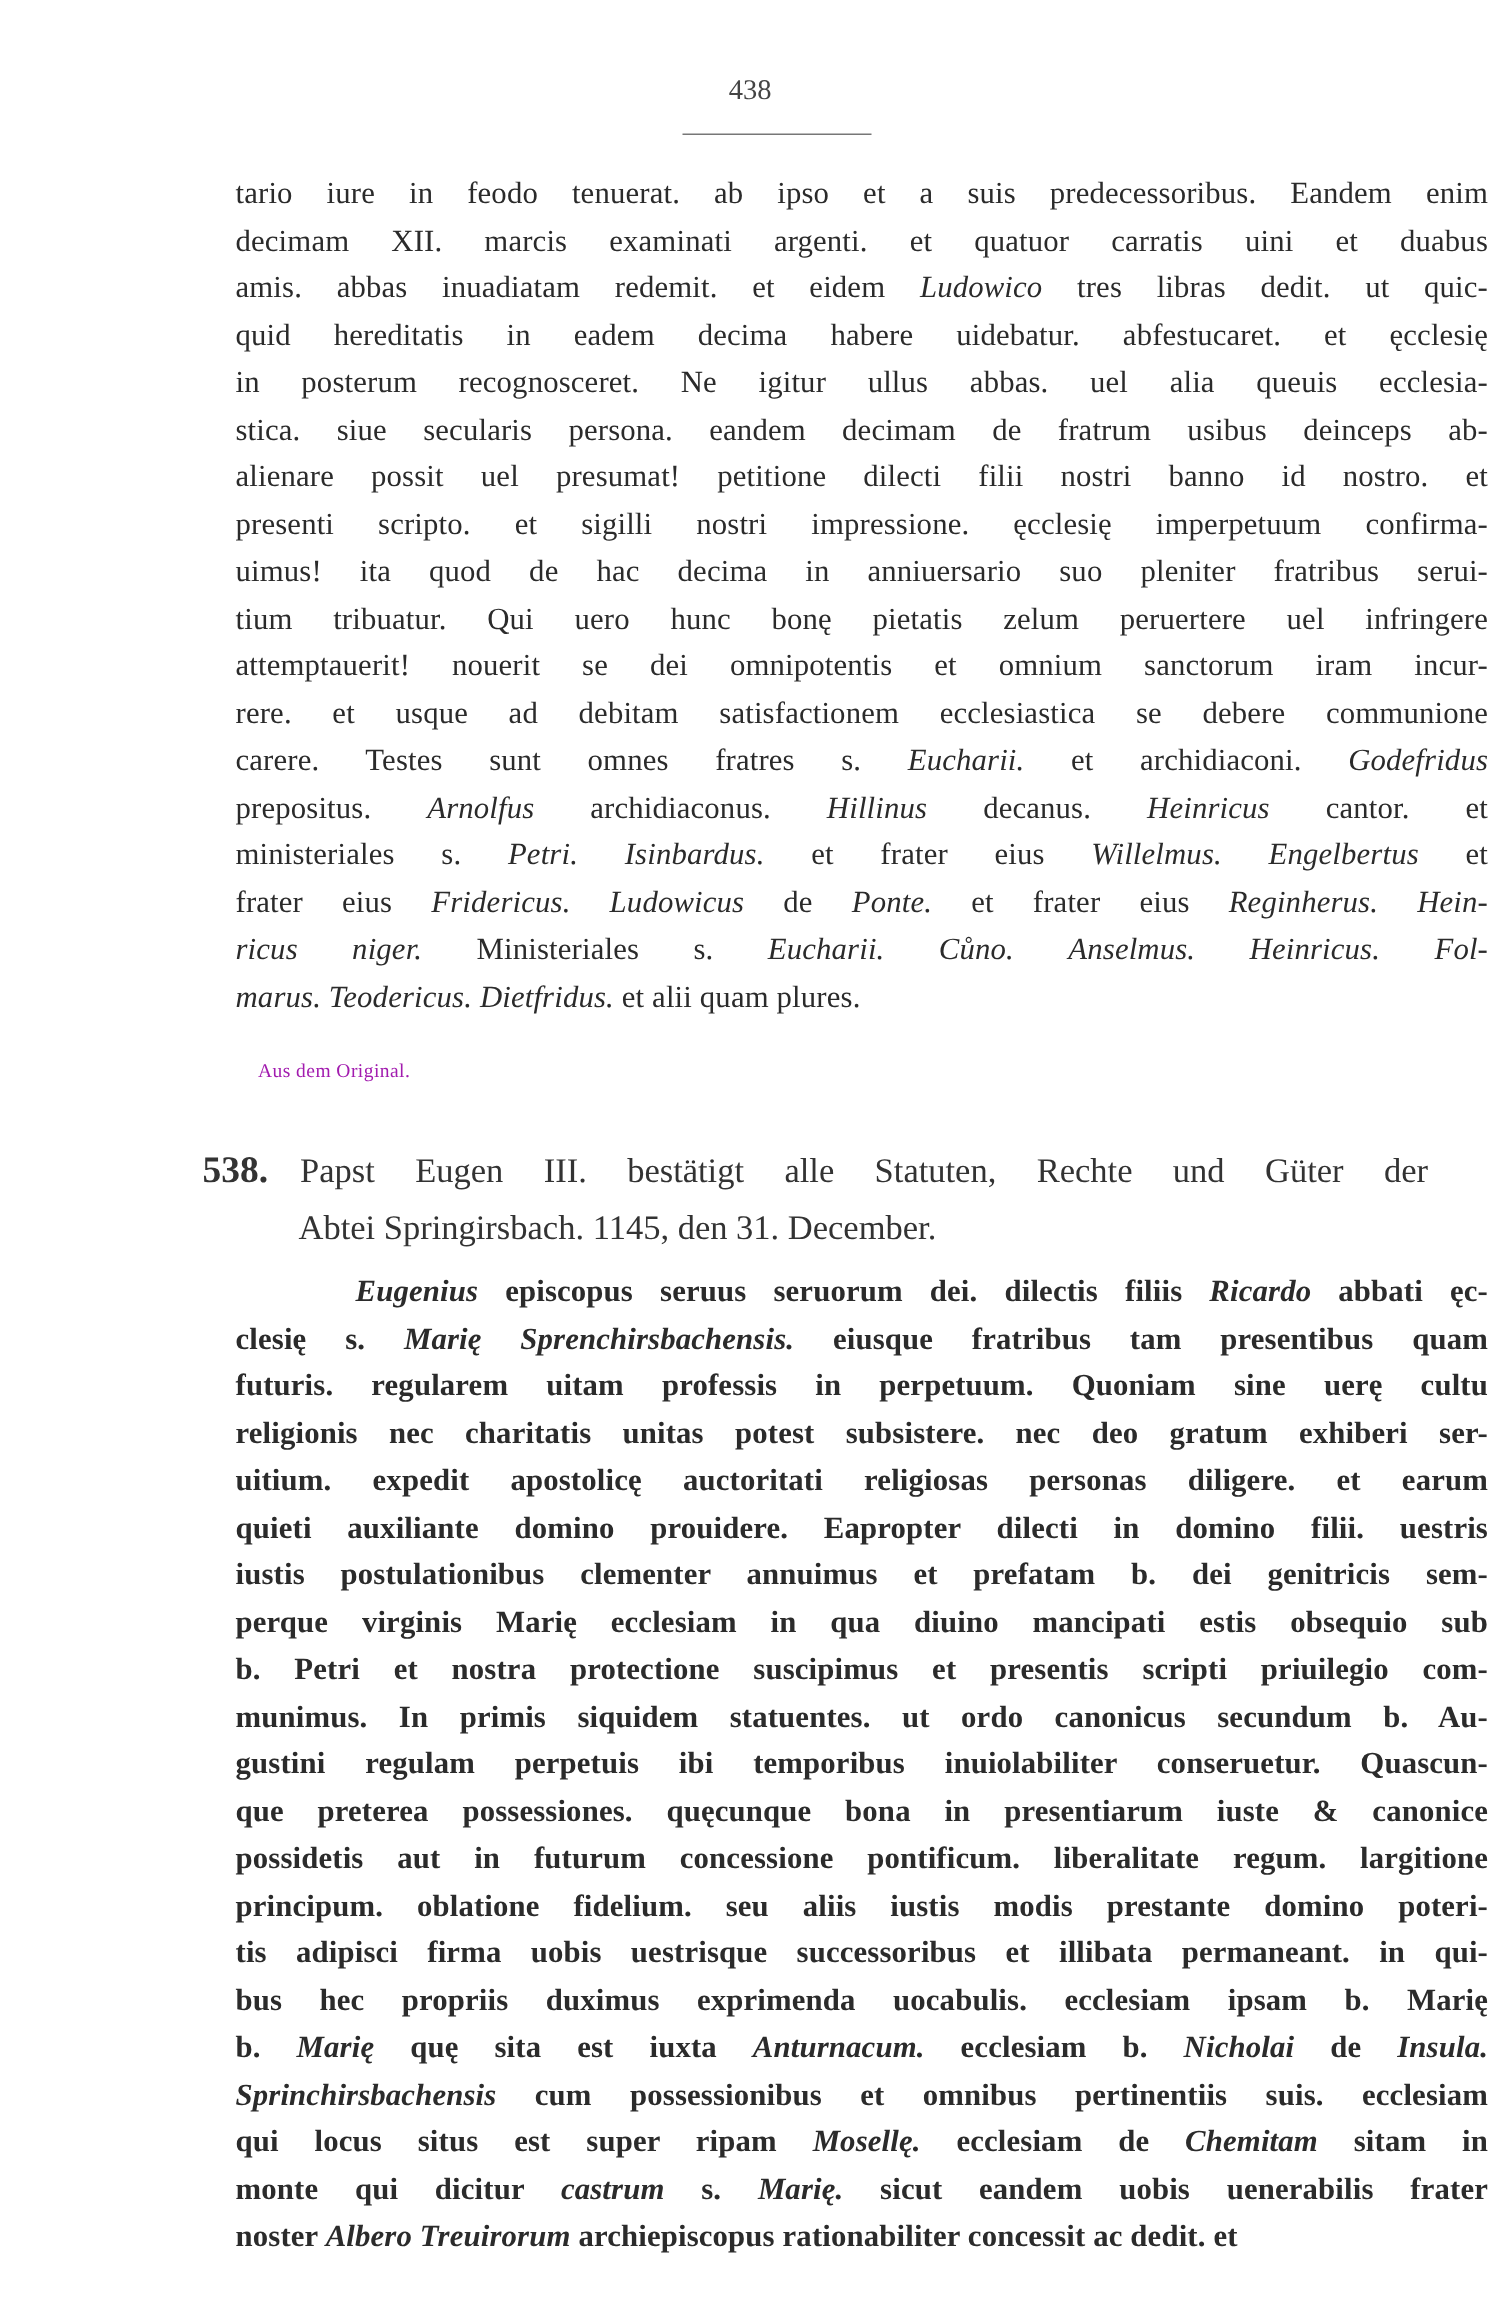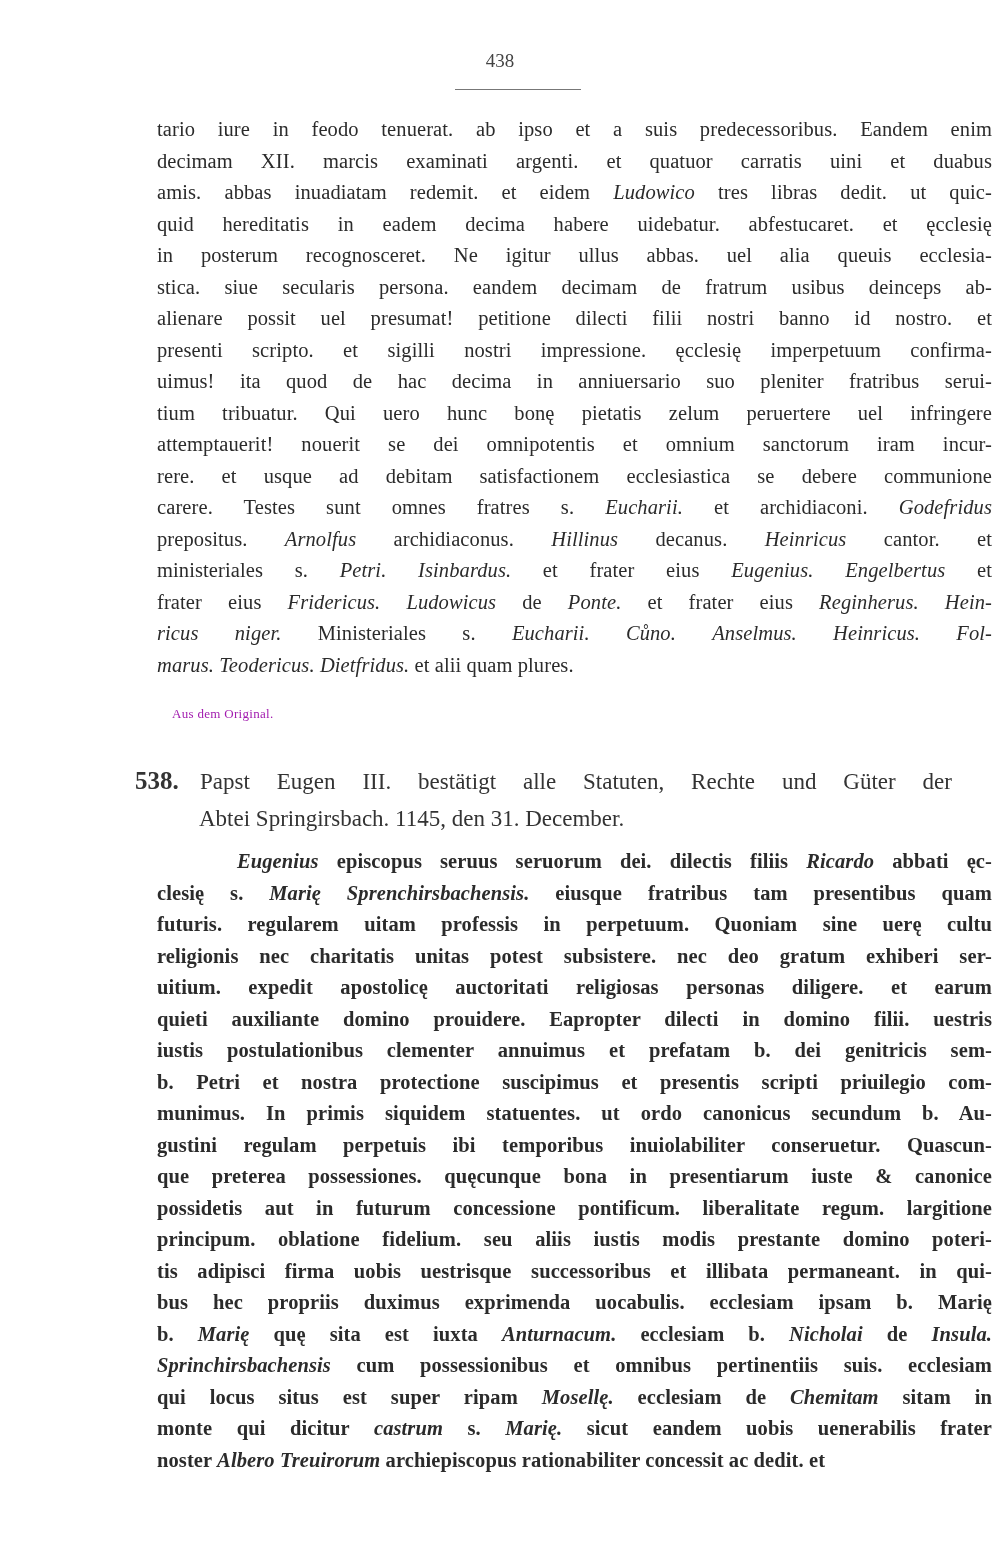--- a/index.html
+++ b/index.html
@@ -55,21 +55,21 @@
     <div class="line">in posterum recognosceret. Ne igitur ullus abbas. uel alia queuis ecclesia-</div>
     <div class="line">stica. siue secularis persona. eandem decimam de fratrum usibus deinceps ab-</div>
     <div class="line">alienare possit uel presumat! petitione dilecti filii nostri banno id nostro. et</div>
     <div class="line">presenti scripto. et sigilli nostri impressione. ęcclesię imperpetuum confirma-</div>
     <div class="line">uimus! ita quod de hac decima in anniuersario suo pleniter fratribus serui-</div>
     <div class="line">tium tribuatur. Qui uero hunc bonę pietatis zelum peruertere uel infringere</div>
     <div class="line">attemptauerit! nouerit se dei omnipotentis et omnium sanctorum iram incur-</div>
     <div class="line">rere. et usque ad debitam satisfactionem ecclesiastica se debere communione</div>
     <div class="line">carere. Testes sunt omnes fratres s. <em>Eucharii.</em> et archidiaconi. <em>Godefridus</em></div>
     <div class="line">prepositus. <em>Arnolfus</em> archidiaconus. <em>Hillinus</em> decanus. <em>Heinricus</em> cantor. et</div>
-    <div class="line">ministeriales s. <em>Petri.</em> <em>Isinbardus.</em> et frater eius <em>Eugenius.</em> <em>Engelbertus</em> et</div>
+    <div class="line">ministeriales s. <em>Petri.</em> <em>Isinbardus.</em> et frater eius <em>Willelmus.</em> <em>Engelbertus</em> et</div>
     <div class="line">frater eius <em>Fridericus.</em> <em>Ludowicus</em> de <em>Ponte.</em> et frater eius <em>Reginherus.</em> <em>Hein-</em></div>
     <div class="line"><em>ricus niger.</em> Ministeriales s. <em>Eucharii.</em> <em>Cůno.</em> <em>Anselmus.</em> <em>Heinricus.</em> <em>Fol-</em></div>
     <div class="line last"><em>marus.</em> <em>Teodericus.</em> <em>Dietfridus.</em> et alii quam plures.</div>
   </div>
 
 <div class="source-note">Aus dem Original.</div>
 
 <div class="heading">
   <div class="hline h1">
     <span class="num">538.</span><span>Papst Eugen III. bestätigt alle Statuten, Rechte und Güter der</span>
@@ -78,20 +78,21 @@
 </div>
 
 <div class="block" style="top:846px;font-weight:bold;" id="body">
     <div class="line indent"><em>Eugenius</em> episcopus seruus seruorum dei. dilectis filiis <em>Ricardo</em> abbati ęc-</div>
     <div class="line">clesię s. <em>Marię Sprenchirsbachensis.</em> eiusque fratribus tam presentibus quam</div>
     <div class="line">futuris. regularem uitam professis in perpetuum. Quoniam sine uerę cultu</div>
     <div class="line">religionis nec charitatis unitas potest subsistere. nec deo gratum exhiberi ser-</div>
     <div class="line">uitium. expedit apostolicę auctoritati religiosas personas diligere. et earum</div>
     <div class="line">quieti auxiliante domino prouidere. Eapropter dilecti in domino filii. uestris</div>
     <div class="line">iustis postulationibus clementer annuimus et prefatam b. dei genitricis sem-</div>
+    <div class="line">perque virginis Marię ecclesiam in qua diuino mancipati estis obsequio sub</div>
     <div class="line">b. Petri et nostra protectione suscipimus et presentis scripti priuilegio com-</div>
     <div class="line">munimus. In primis siquidem statuentes. ut ordo canonicus secundum b. Au-</div>
     <div class="line">gustini regulam perpetuis ibi temporibus inuiolabiliter conseruetur. Quascun-</div>
     <div class="line">que preterea possessiones. quęcunque bona in presentiarum iuste &amp; canonice</div>
     <div class="line">possidetis aut in futurum concessione pontificum. liberalitate regum. largitione</div>
     <div class="line">principum. oblatione fidelium. seu aliis iustis modis prestante domino poteri-</div>
     <div class="line">tis adipisci firma uobis uestrisque successoribus et illibata permaneant. in qui-</div>
     <div class="line">bus hec propriis duximus exprimenda uocabulis. ecclesiam ipsam b. Marię</div>
     <div class="line">b. <em>Marię</em> quę sita est iuxta <em>Anturnacum.</em> ecclesiam b. <em>Nicholai</em> de <em>Insula.</em></div>
     <div class="line"><em>Sprinchirsbachensis</em> cum possessionibus et omnibus pertinentiis suis. ecclesiam</div>

